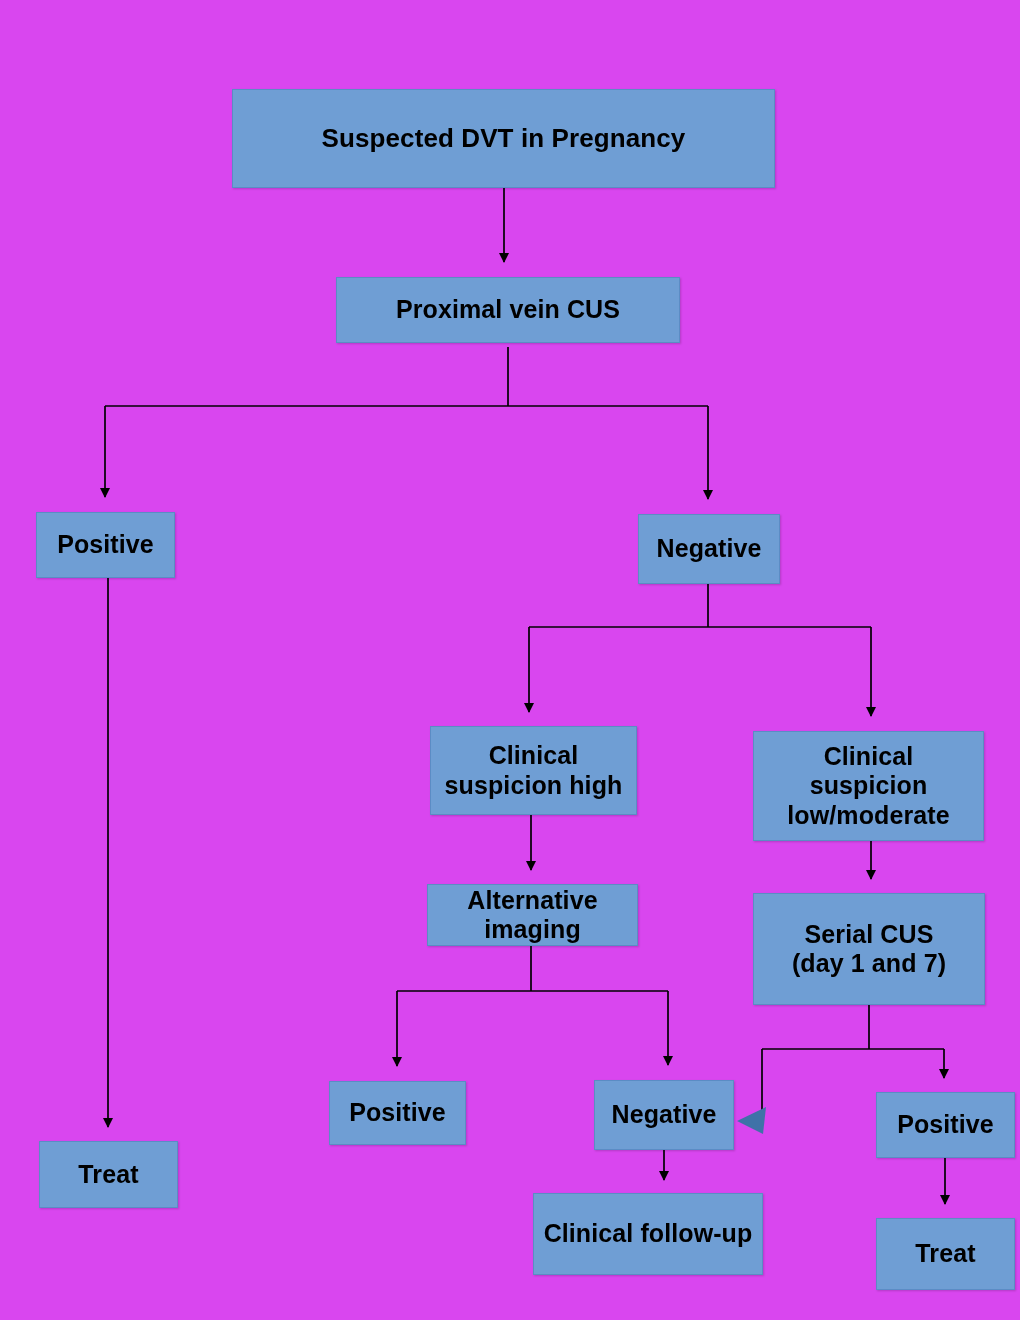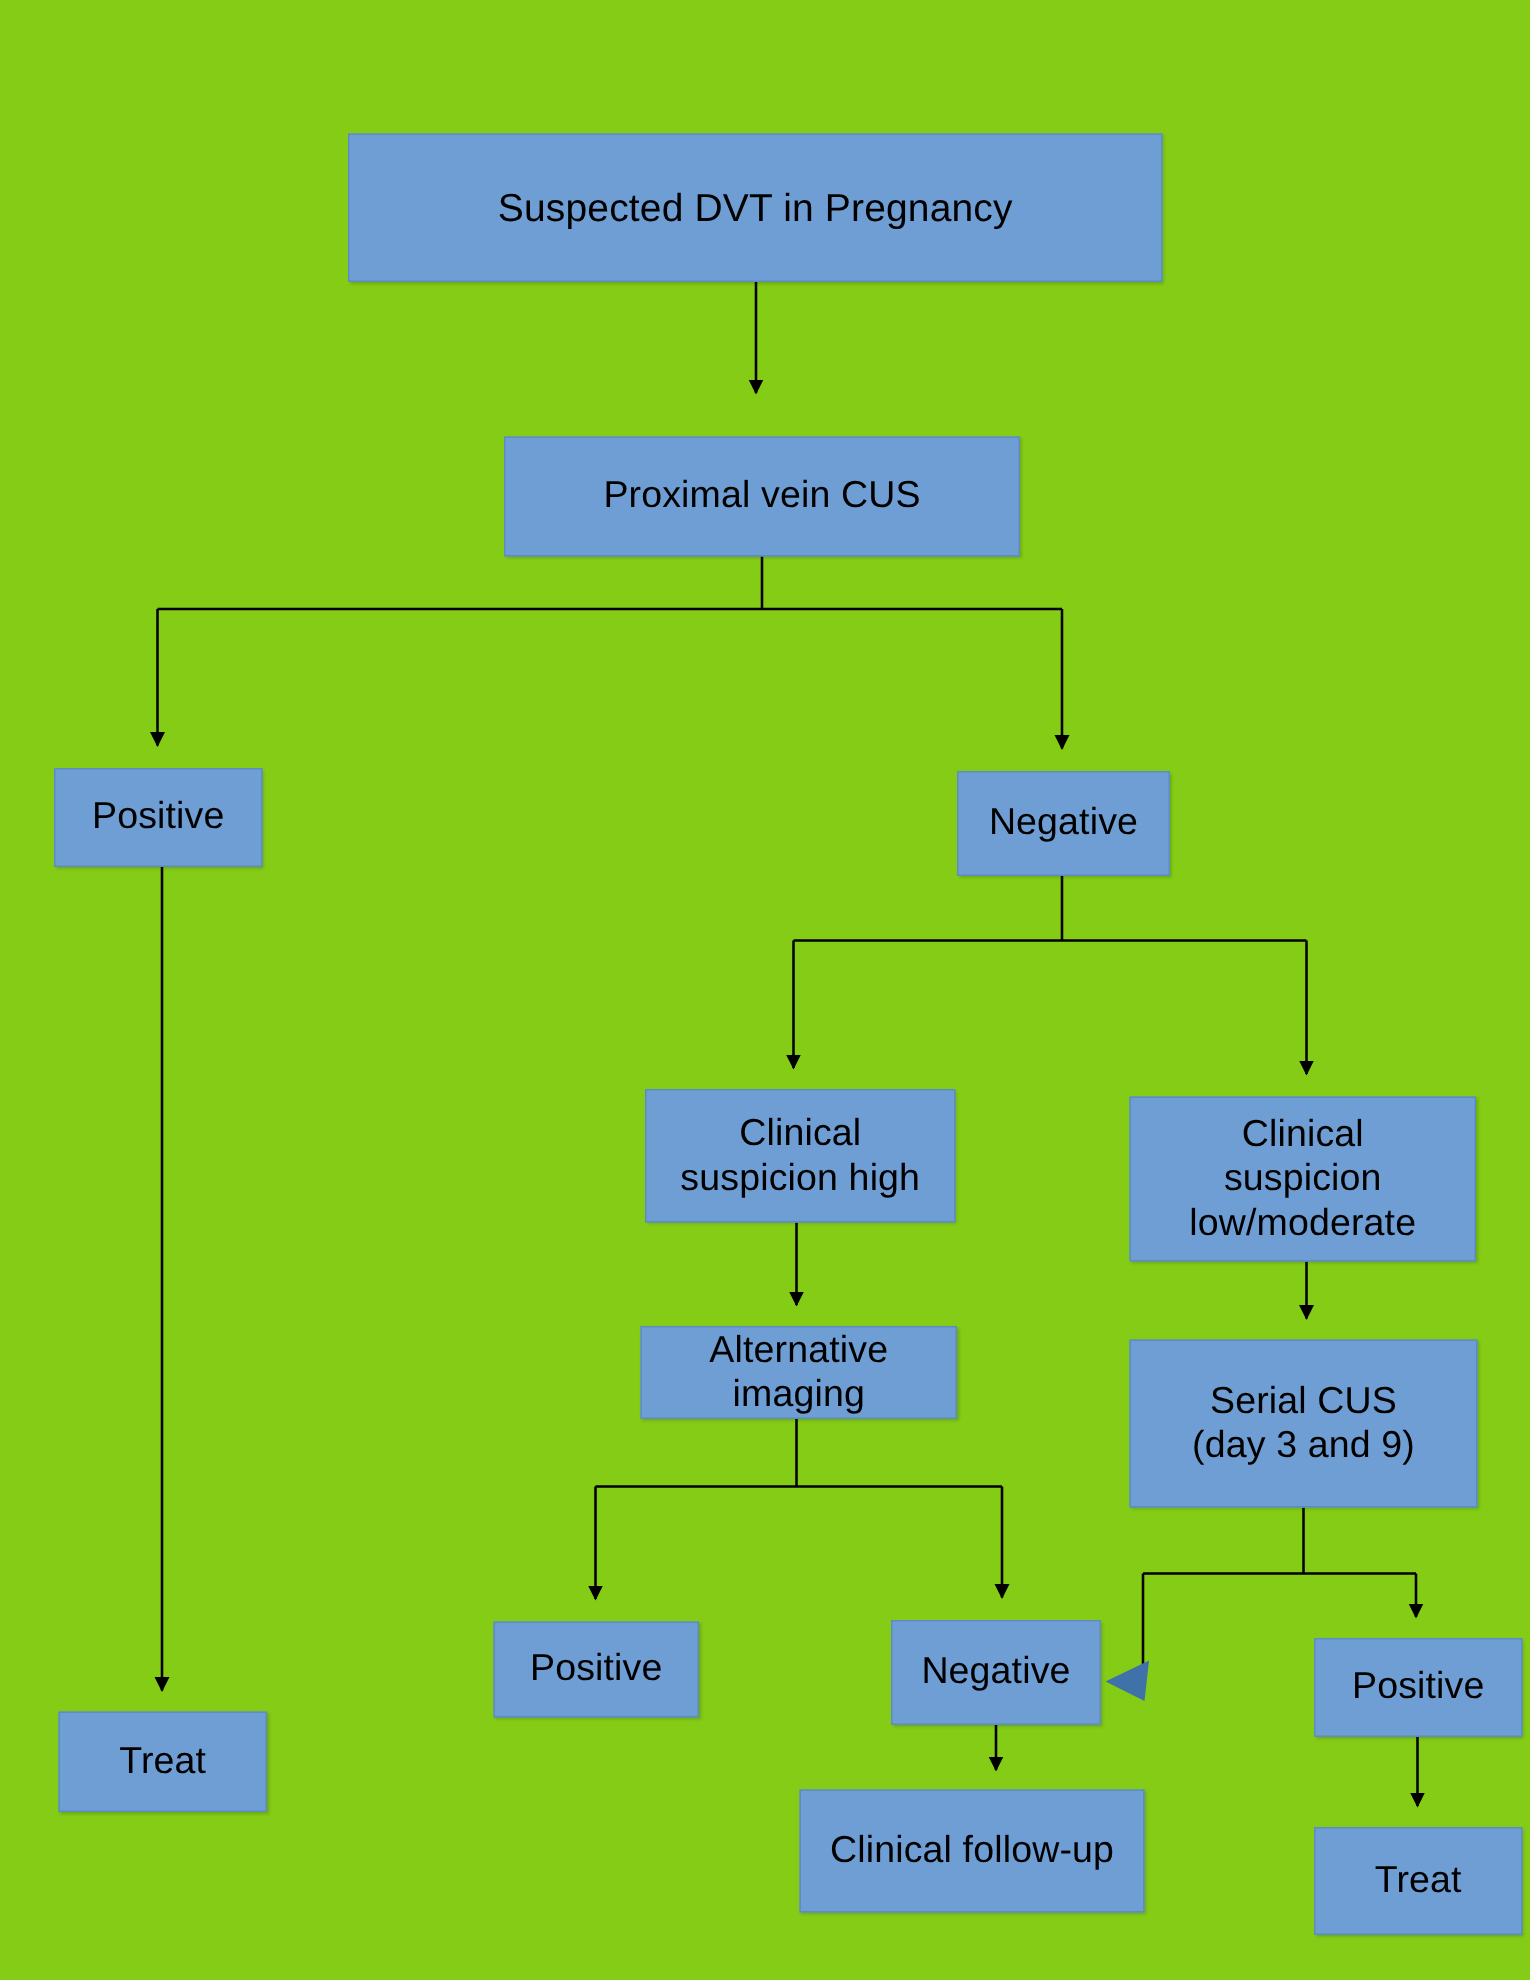--- a/index.html
+++ b/index.html
@@ -7,22 +7,23 @@
     padding: 0;
     background: #ffffff;
   }
   body {
     font-family: "Liberation Sans", sans-serif;
   }
   #canvas {
     position: relative;
     width: 1020px;
     height: 1320px;
-    background: #84cc16;
+    background: #d946ef;
     overflow: hidden;
+    font-weight: bold;
   }
   #edges {
     position: absolute;
     left: 0;
     top: 0;
     width: 1020px;
     height: 1320px;
   }
   .node {
     position: absolute;
@@ -90,38 +91,38 @@
       <path d="M664,1150 L664,1180" marker-end="url(#ah-black)"></path>
 
       <path d="M945,1158 L945,1204" marker-end="url(#ah-black)"></path>
     </g>
 
     <path d="M737,1121 L766,1107 L763,1134 z" fill="#3f72a8"></path>
   </svg>
 
   <div class="node" style="left:232px; top:89px; width:543px; height:99px; font-size:26px;">Suspected DVT in Pregnancy</div>
 
-  <div class="node" style="left:336px; top:291px; width:344px; height:80px;">Proximal vein CUS</div>
+  <div class="node" style="left:336px; top:277px; width:344px; height:66px;">Proximal vein CUS</div>
 
   <div class="node" style="left:36px; top:512px; width:139px; height:66px;">Positive</div>
 
   <div class="node" style="left:638px; top:514px; width:142px; height:70px;">Negative</div>
 
   <div class="node" style="left:430px; top:726px; width:207px; height:89px;">Clinical
 suspicion high</div>
 
   <div class="node" style="left:753px; top:731px; width:231px; height:110px;">Clinical
 suspicion
 low/moderate</div>
 
   <div class="node" style="left:427px; top:884px; width:211px; height:62px;">Alternative
 imaging</div>
 
   <div class="node" style="left:753px; top:893px; width:232px; height:112px;">Serial CUS
-(day 3 and 9)</div>
+(day 1 and 7)</div>
 
   <div class="node" style="left:39px; top:1141px; width:139px; height:67px;">Treat</div>
 
   <div class="node" style="left:329px; top:1081px; width:137px; height:64px;">Positive</div>
 
   <div class="node" style="left:594px; top:1080px; width:140px; height:70px;">Negative</div>
 
   <div class="node" style="left:876px; top:1092px; width:139px; height:66px;">Positive</div>
 
   <div class="node" style="left:533px; top:1193px; width:230px; height:82px;">Clinical follow-up</div>

